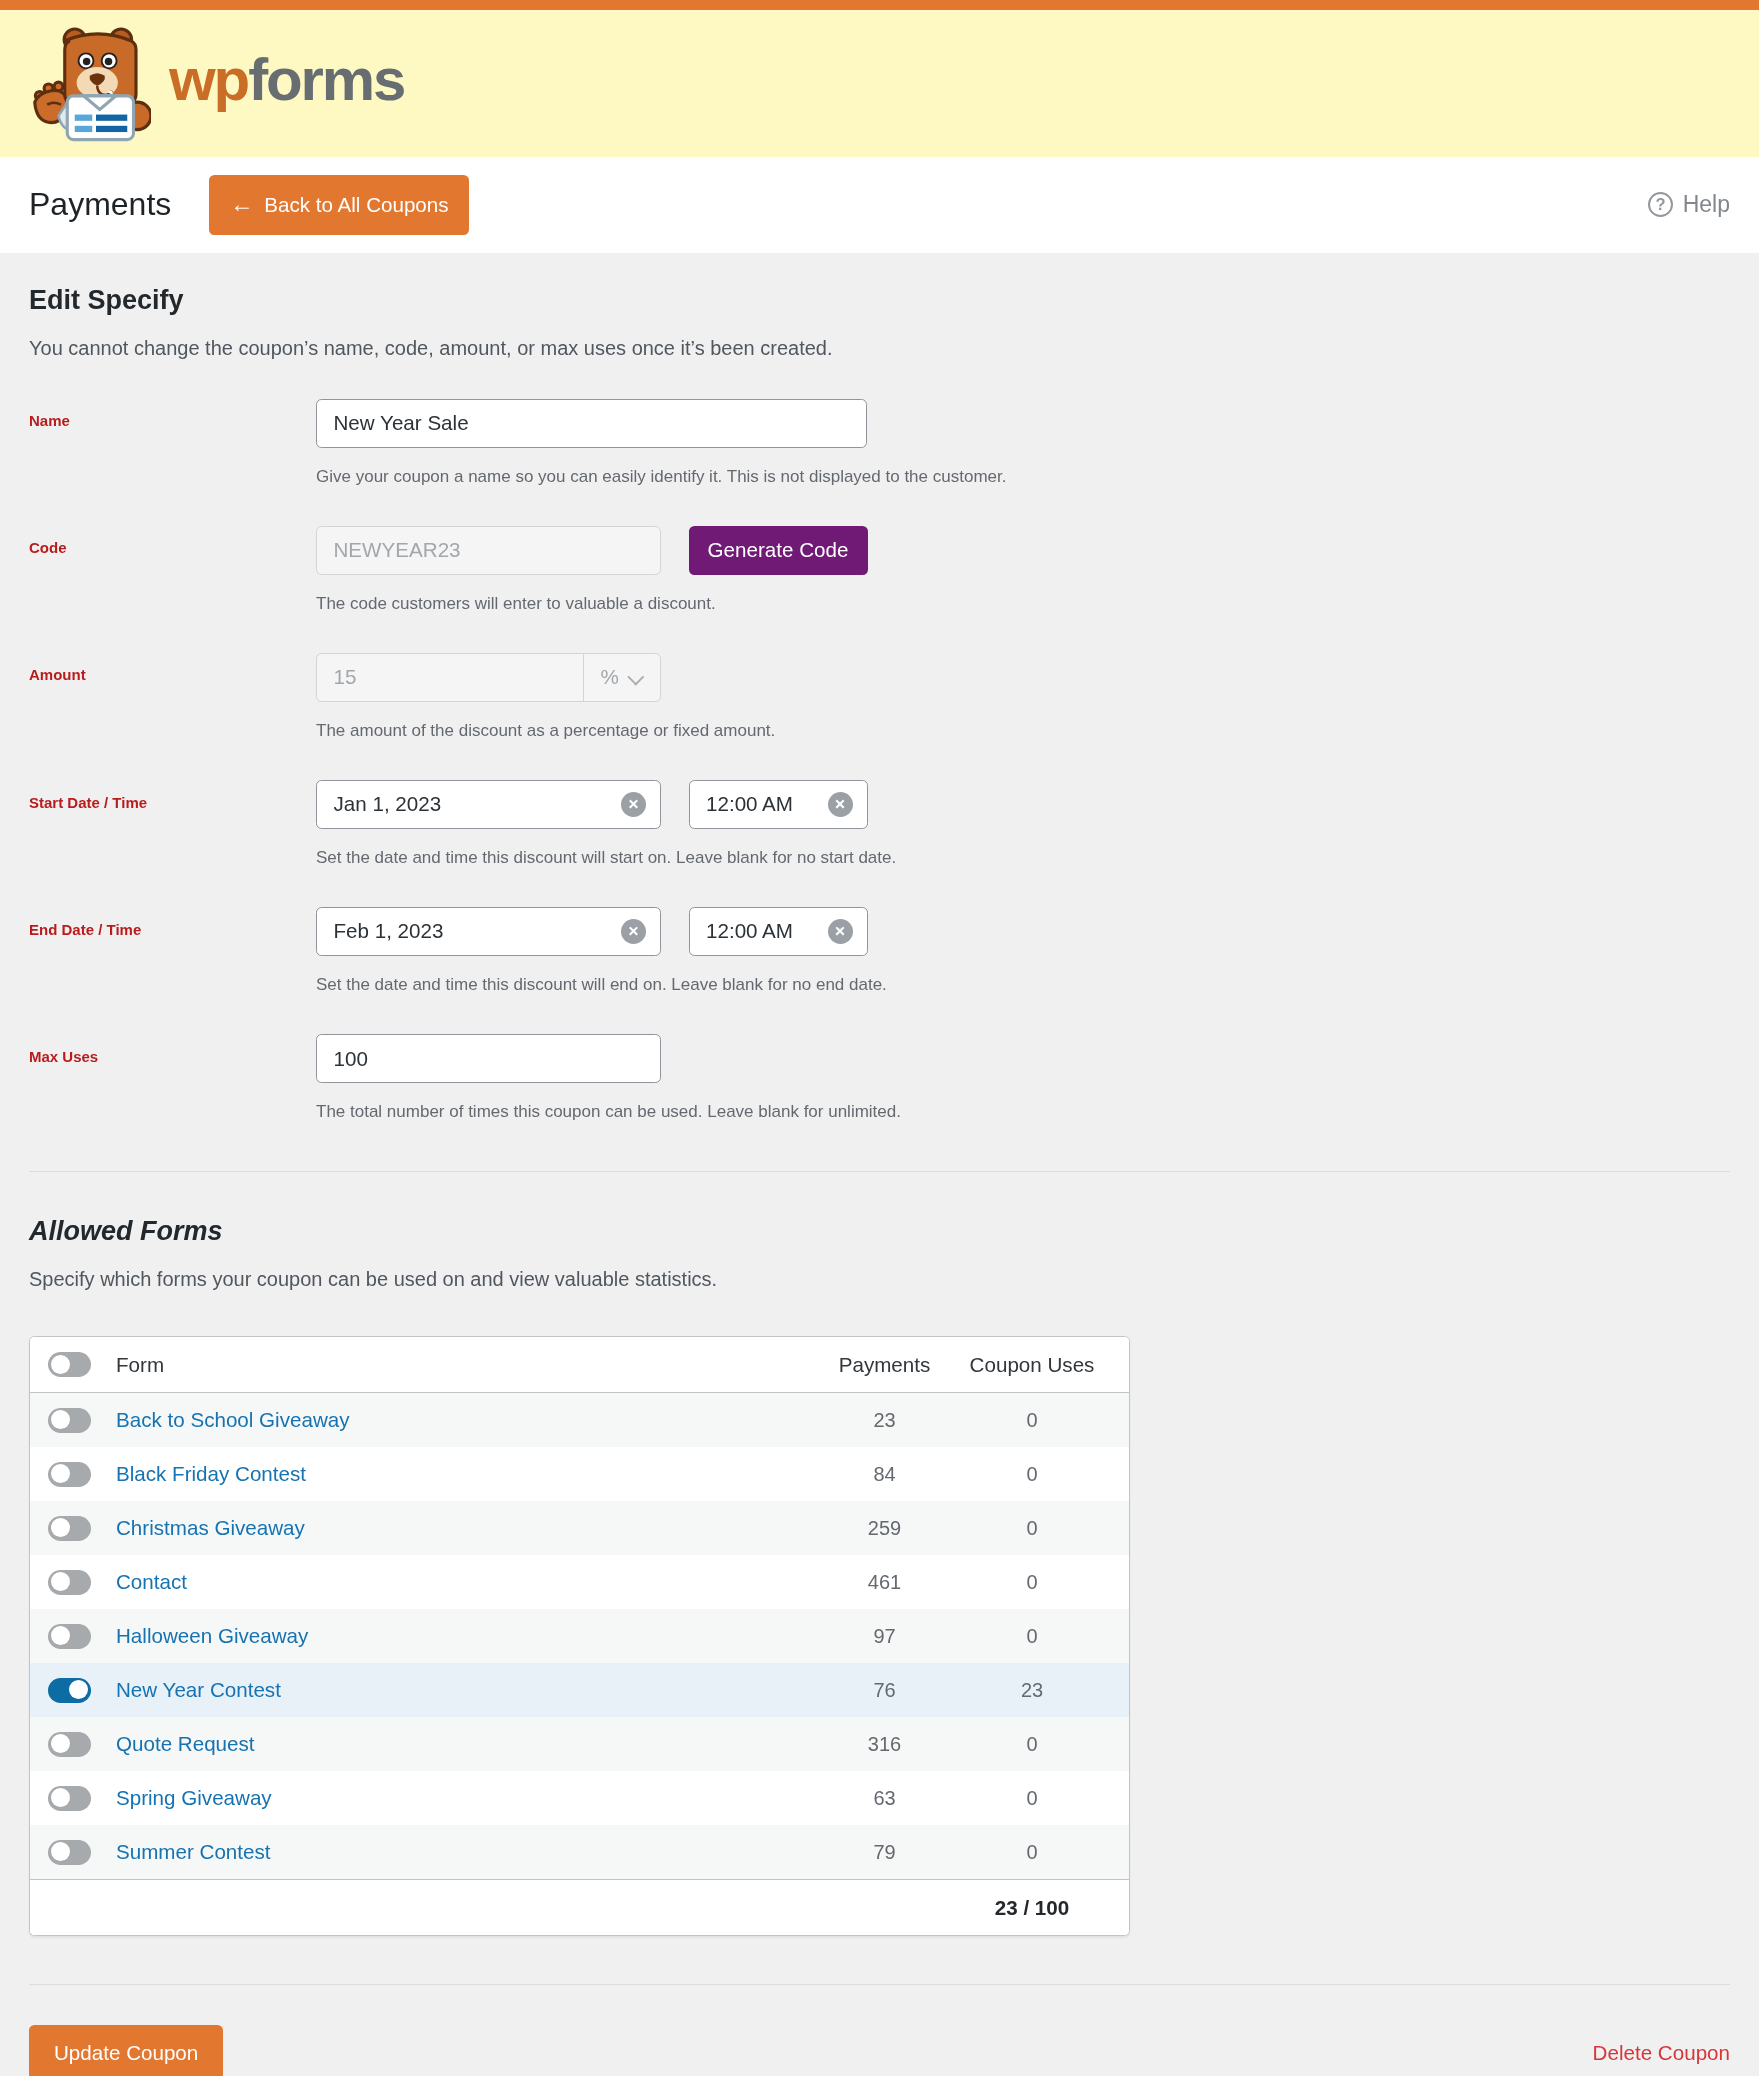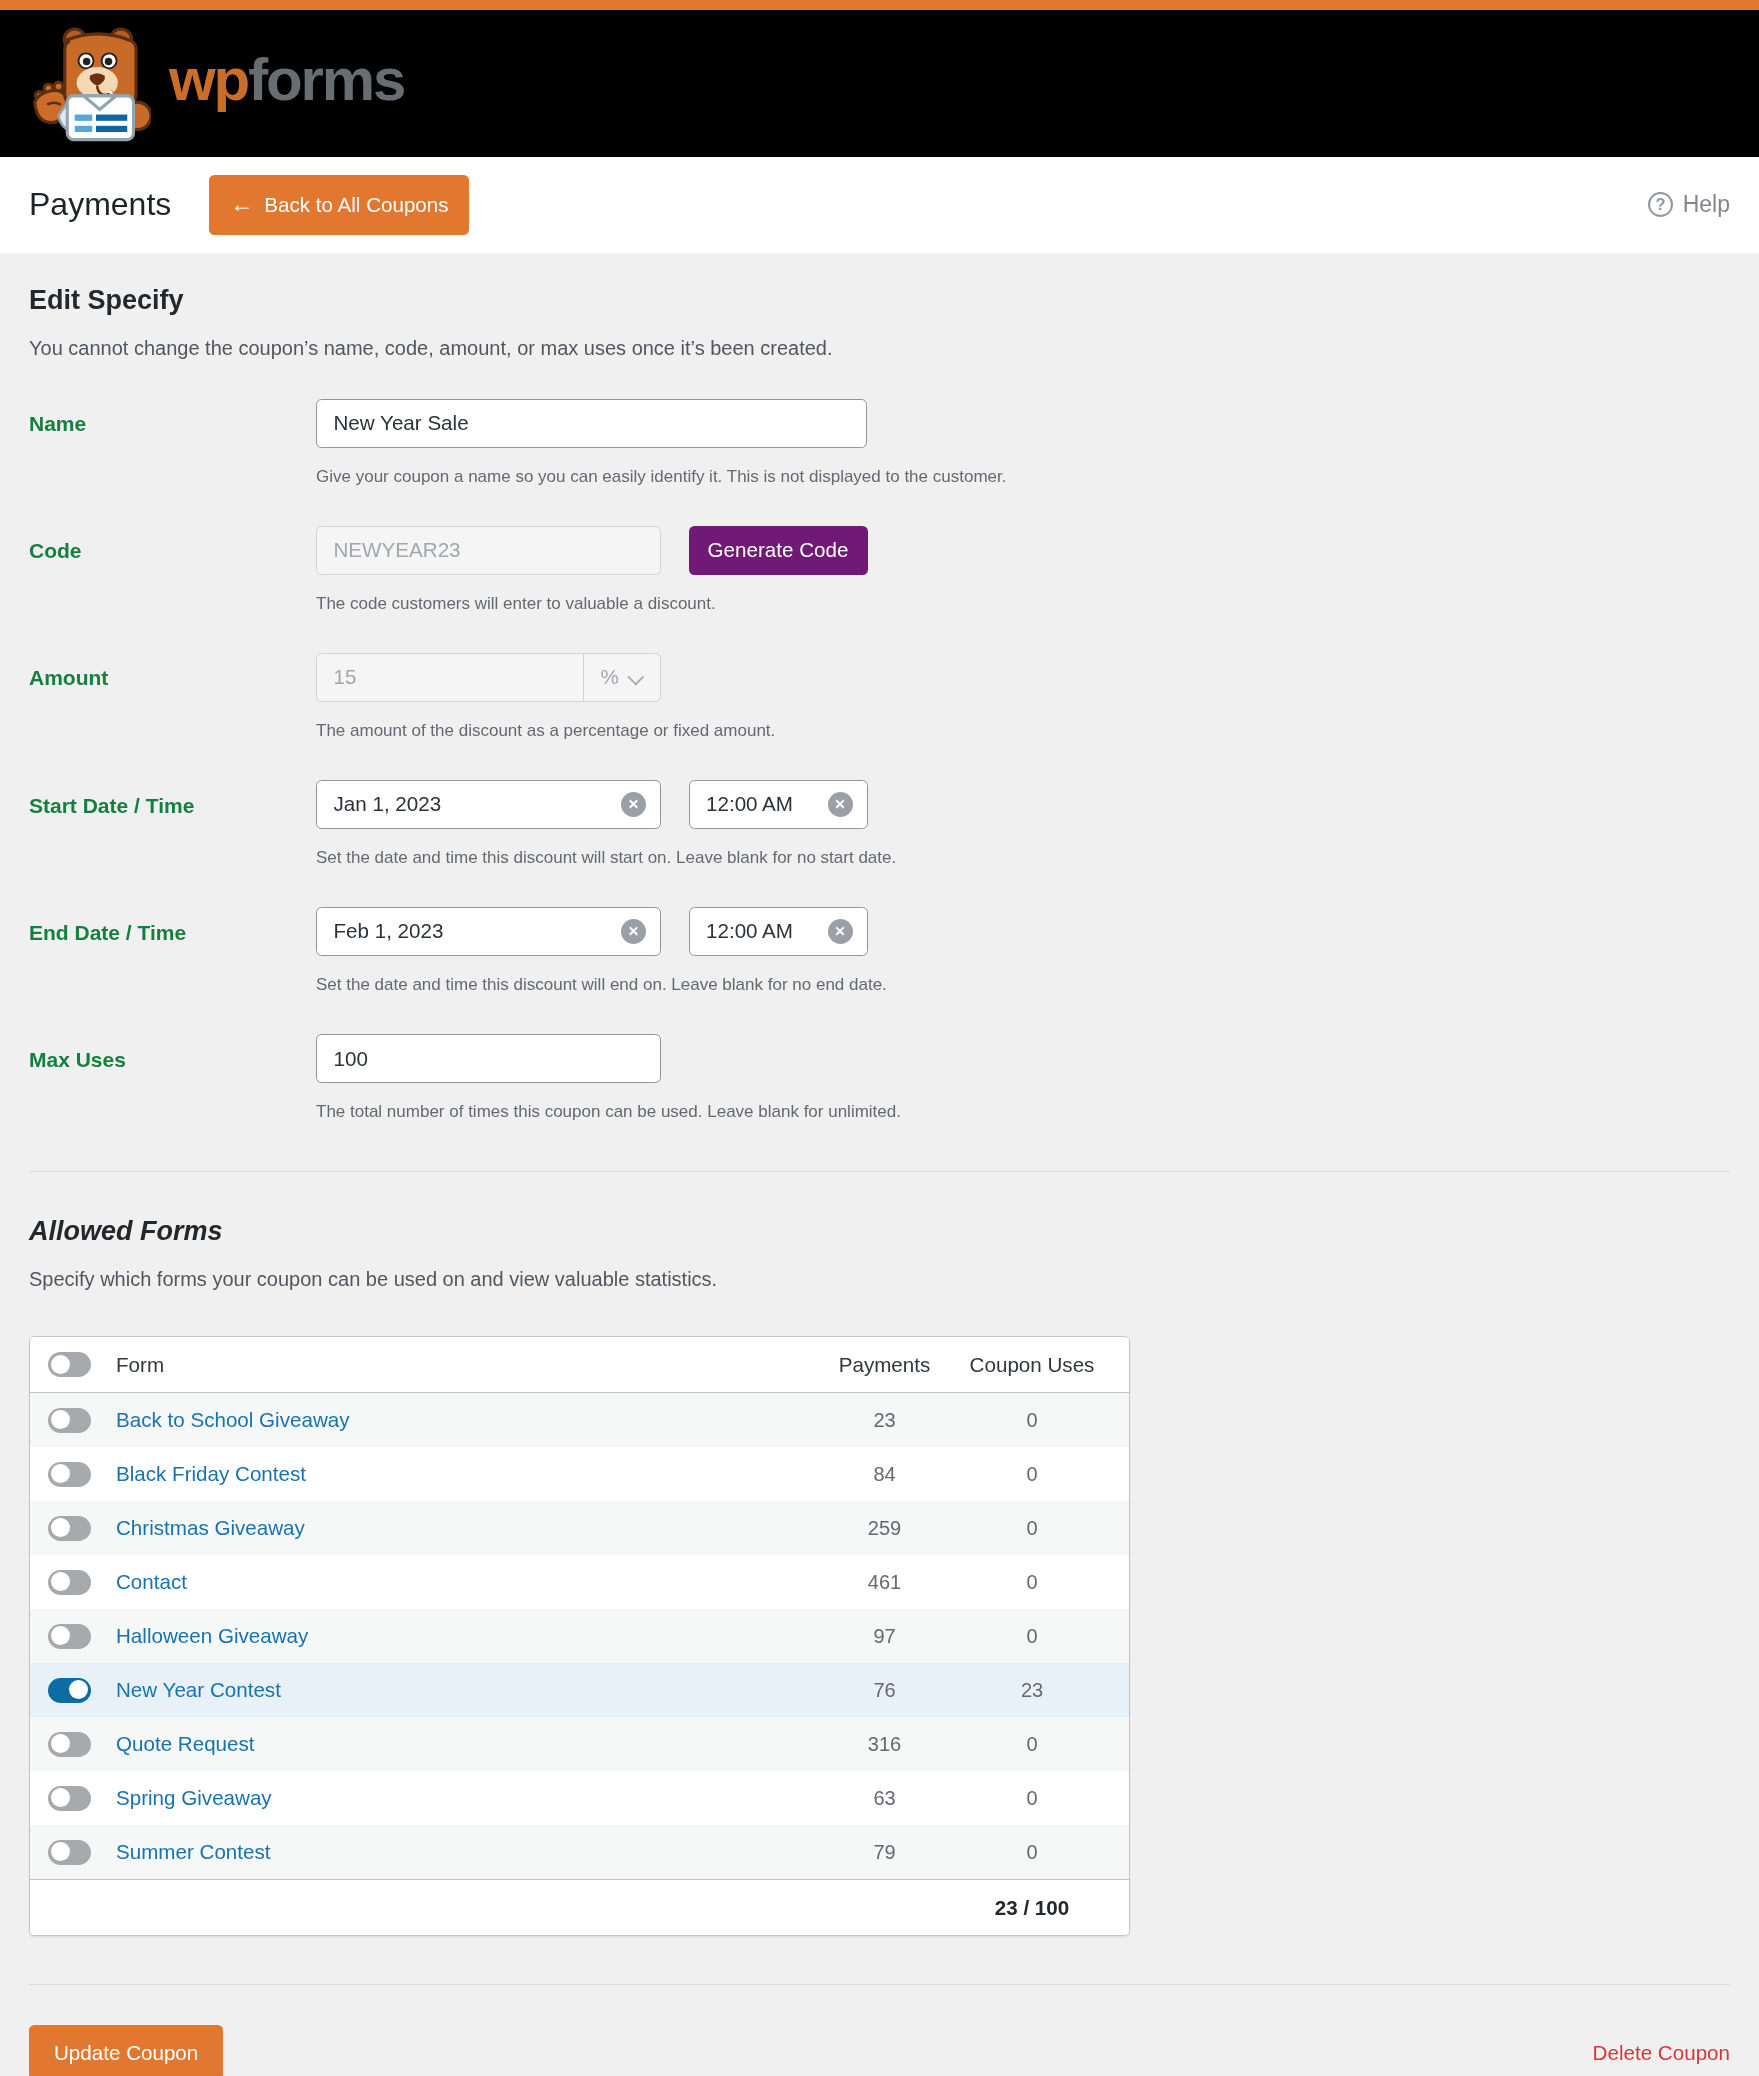--- a/index.html
+++ b/index.html
@@ -8,21 +8,21 @@
     font-family: "Liberation Sans", sans-serif;
     background: #f0f0f1;
     color: #23282d;
     min-height: 2077px;
     position: relative;
   }
 
   
   .topbar { height: 9.6px; background: #e27730; }
   .logo-header {
-    height: 147px; background: #000000;
+    height: 147px; background: #fef9c3;
     display: flex; padding-left: 26px;
   }
   .logo-wrap { display: flex; align-items: center; }
   .bear { width: 125px; height: 122px; margin-right: 18px; }
   .logo-text { font-size: 60px; font-weight: bold; letter-spacing: -2.1px; line-height: 1; padding-bottom: 6.9px; }
   .logo-wp { color: #ca6e27; }
   .logo-forms { color: #686d71; }
 
   .payments-bar {
     height: 96px; background: #ffffff;
@@ -44,22 +44,22 @@
   }
   .help-label { font-size: 23px; }
 
   
   .content { padding: 32px 29px 0 29px; }
   h2.section-title { font-size: 27px; font-weight: bold; color: #23282d; }
   .section-desc { font-size: 20px; color: #50575e; margin-top: 19px; line-height: 1.3; }
 
   .field-row { display: flex; margin-top: 38px; }
   .field-label {
-    width: 287px; flex: 0 0 287px; font-size: 21px; font-weight: bold;
-    color: #15803d; padding-top: 13.7px;
+    width: 287px; flex: 0 0 287px; font-size: 15px; font-weight: bold;
+    color: #b91c1c; padding-top: 13.7px;
   }
   .field-main { flex: 1; }
   .control-line { display: flex; align-items: center; }
 
   .txt-input {
     height: 49px; background: #fff; border: 1.4px solid #8f959a; border-radius: 5.5px;
     font-family: inherit; font-size: 20.6px; color: #2c3338; padding: 0 16.5px; outline: none;
   }
   .w-name { width: 551px; }
   .w-half { width: 345px; }

